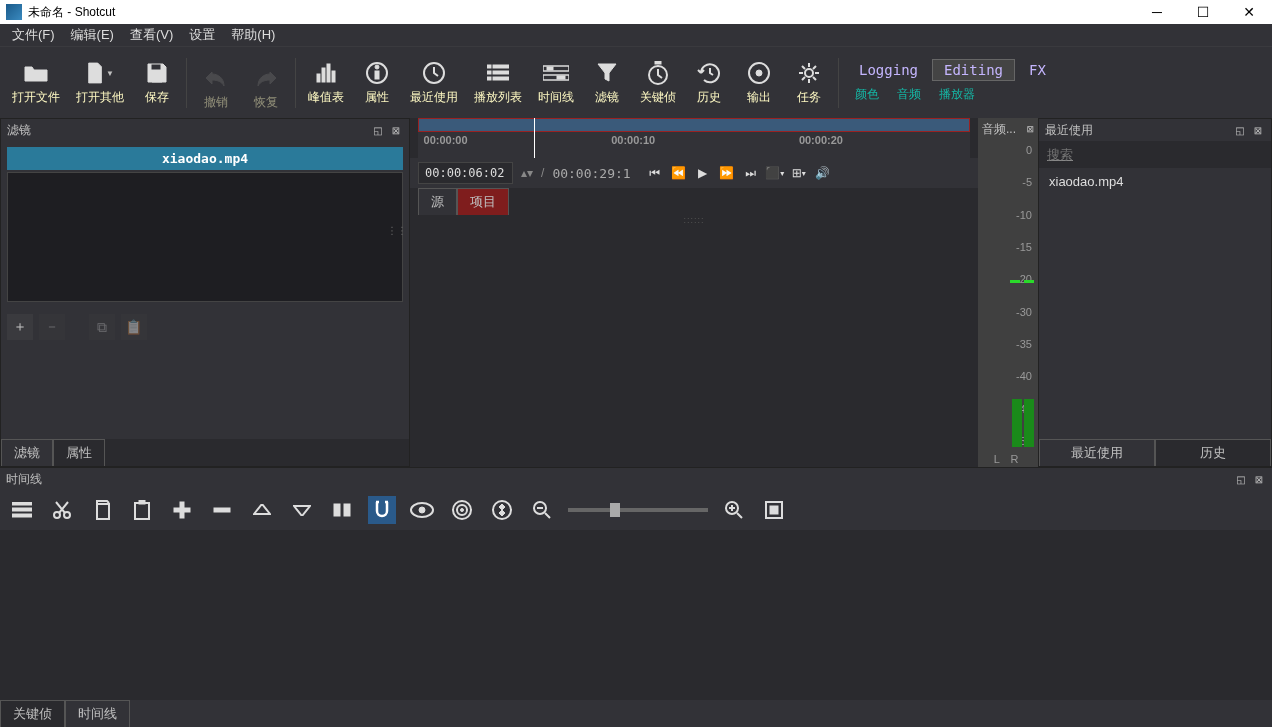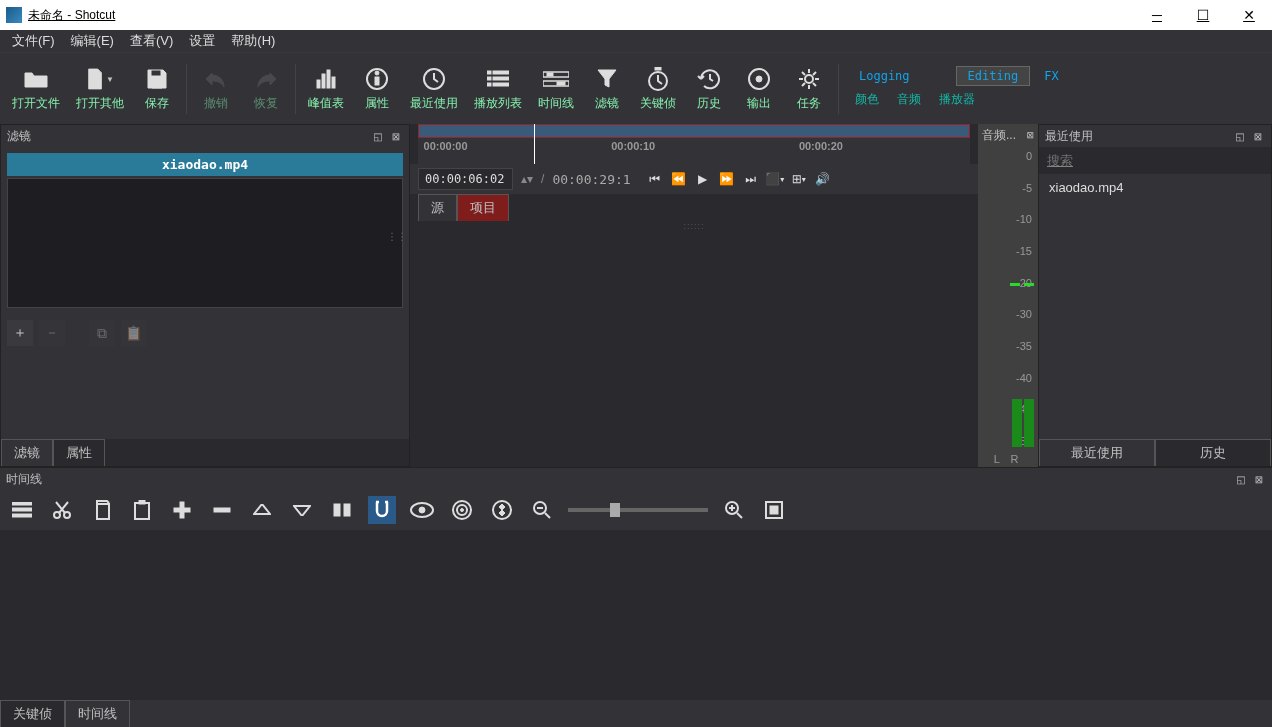--- a/index.html
+++ b/index.html
@@ -1,39 +1,39 @@
 <!DOCTYPE html>
 <html><head>
 <meta charset="utf-8">
 <style>
 * { margin: 0; padding: 0; box-sizing: border-box; font-family: "Microsoft YaHei", Arial, sans-serif; }
 body { background: #2a2a2e; color: #c0c0c0; font-size: 12px; width: 1272px; height: 727px; overflow: hidden; display: flex; flex-direction: column; }
 
 
-.titlebar { height: 30px; background: #fff; display: flex; align-items: center; padding-left: 6px; color: #000; text-decoration: underline; }
+.titlebar { height: 24px; background: #fff; display: flex; align-items: center; padding-left: 6px; color: #000; }
 .titlebar .app-icon { width: 16px; height: 16px; background: linear-gradient(135deg,#1a5a8a,#3a8abf); margin-right: 6px; }
 .titlebar .title { flex: 1; font-size: 12px; }
 .titlebar .win-controls { display: flex; }
 .titlebar .win-btn { width: 46px; height: 30px; display: flex; align-items: center; justify-content: center; font-size: 14px; color: #000; }
 
 
 .menubar { height: 22px; background: #323237; display: flex; align-items: center; padding: 0 4px; }
 .menubar .menu-item { padding: 0 8px; height: 22px; display: flex; align-items: center; font-size: 13px; color: #ddd; }
 
 
 .toolbar { height: 72px; background: #323237; display: flex; align-items: center; padding: 0 4px; border-top: 1px solid #3a3a3e; }
 .tb-btn { display: flex; flex-direction: column; align-items: center; justify-content: center; padding: 4px 8px; min-width: 50px; height: 64px; }
-.tb-btn.disabled { opacity: 0.45; }
+.tb-btn.disabled { opacity: 0.45; justify-content: flex-end; }
 .tb-btn .icon { width: 28px; height: 28px; display: flex; align-items: center; justify-content: center; margin-bottom: 2px; }
-.tb-btn .label { font-size: 12px; color: #86efac; white-space: nowrap; }
+.tb-btn .label { font-size: 12px; color: #fef9c3; white-space: nowrap; }
 .tb-btn .dropdown-arrow { font-size: 8px; margin-left: 2px; }
 .tb-sep { width: 1px; height: 50px; background: #444; margin: 0 4px; }
 .tb-right { display: flex; flex-direction: column; gap: 2px; padding: 4px; }
-.tb-right .mode-btn { padding: 3px 12px; font-size: 12px; font-family: monospace; color: #0ea5e9; }
-.tb-right .mode-btn.active { background: #444; box-shadow: inset 0 0 0 1px #666; margin-left: 32px; }
+.tb-right .mode-btn { padding: 3px 12px; font-size: 14px; font-family: monospace; color: #c4b5fd; }
+.tb-right .mode-btn.active { background: #444; box-shadow: inset 0 0 0 1px #666; }
 .tb-right .row { display: flex; gap: 2px; }
 .tb-right .color-btn { padding: 3px 8px; font-size: 12px; color: #14b8a6; }
 
 svg { fill: #ddd; stroke: #ddd; }
 .tb-btn.disabled svg { fill: #666; stroke: #666; }
 
 
 .main-area { flex: 1; display: flex; background: #2a2a2e; min-height: 0; }
 
 

